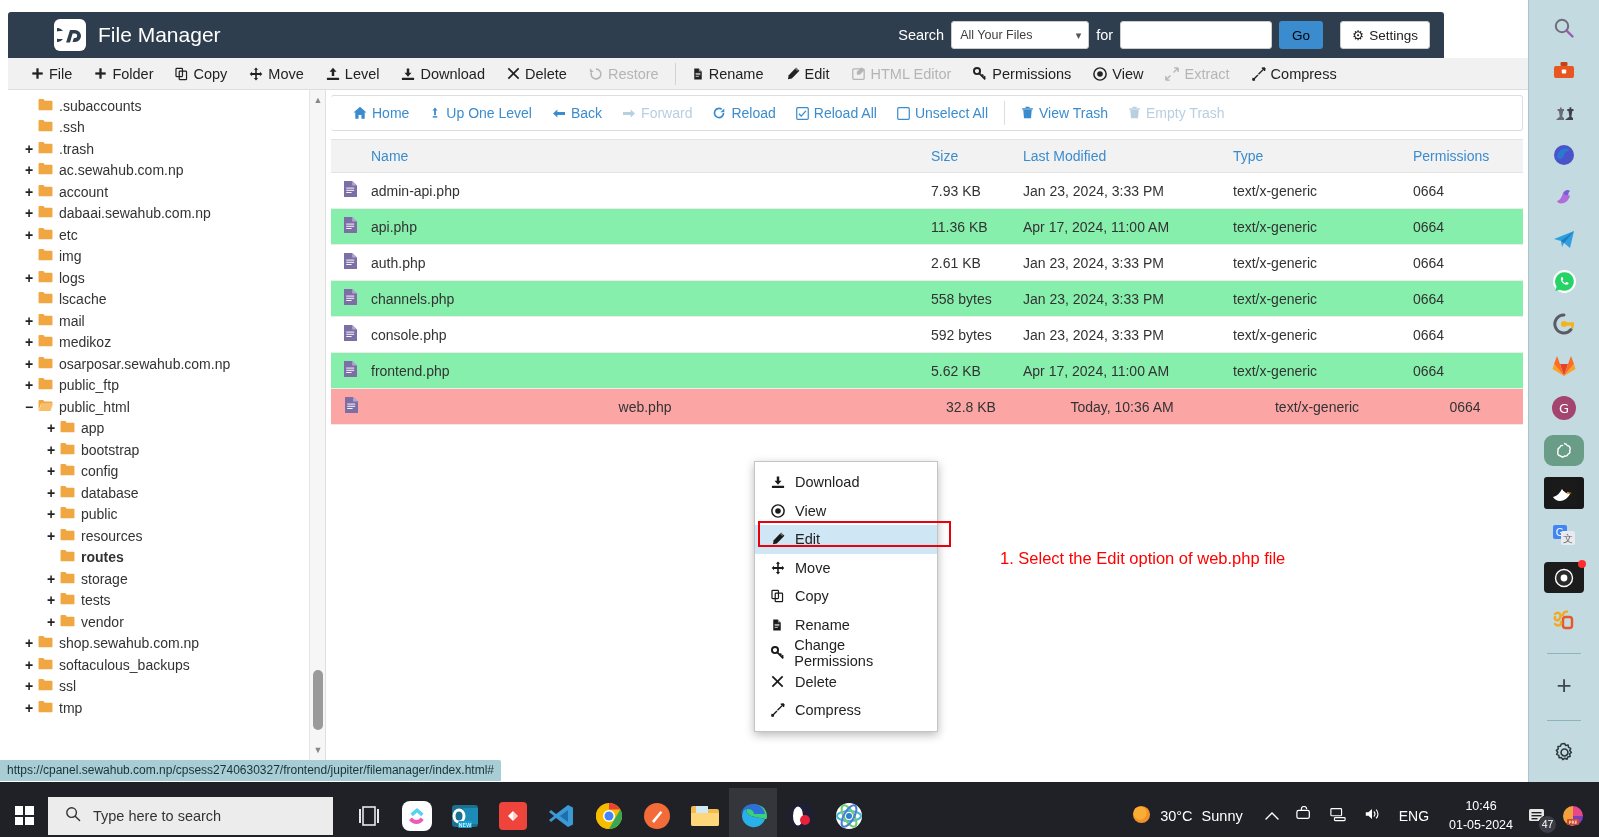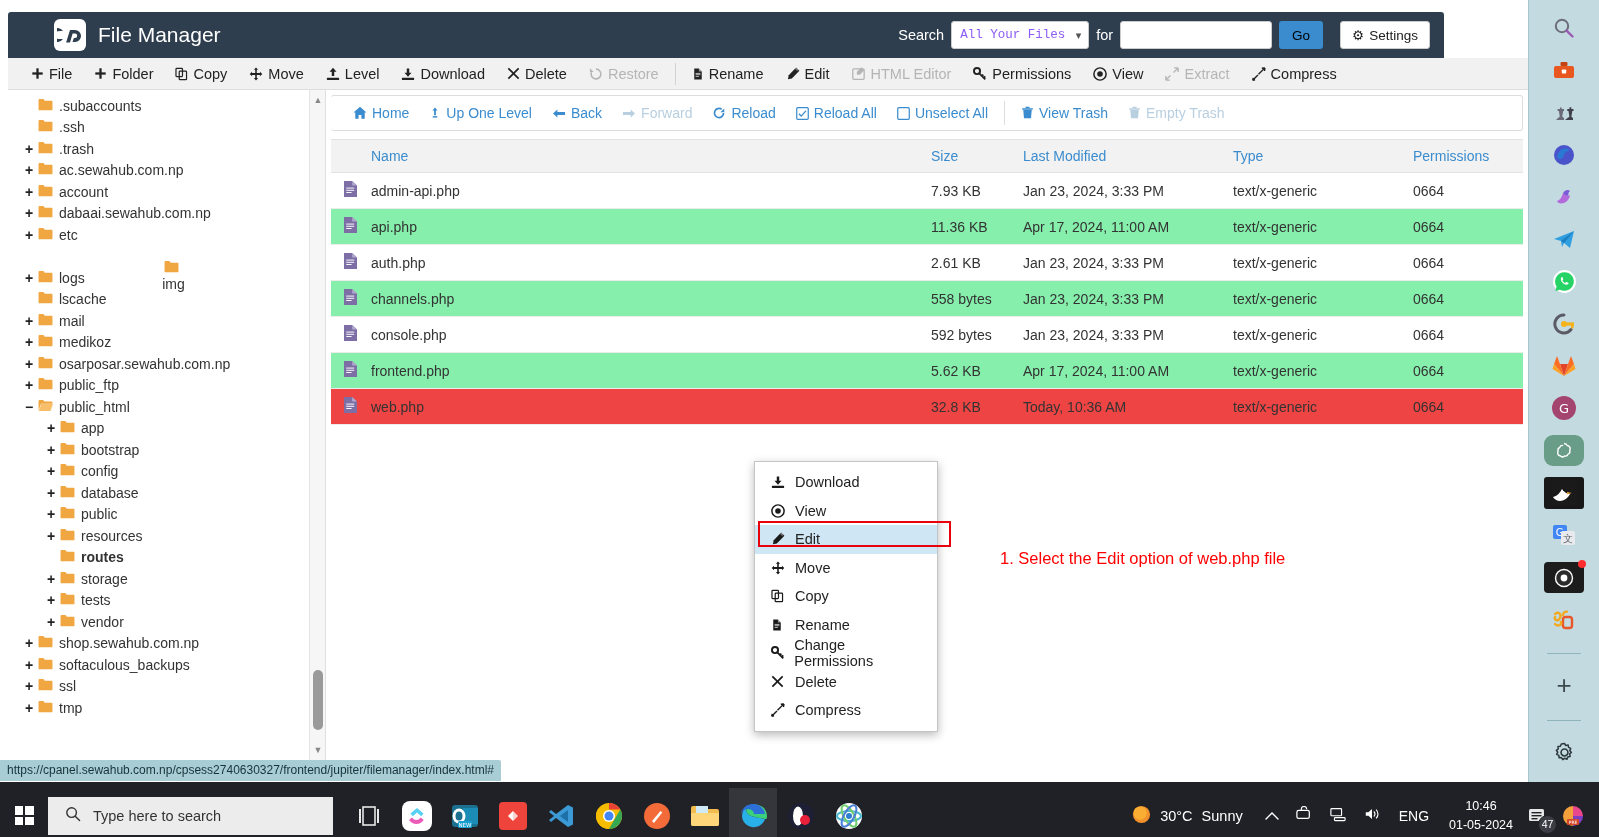--- a/index.html
+++ b/index.html
@@ -43,23 +43,23 @@
     color: #fff; font-size: 21px; margin-left: 12px; font-weight: 400;
   }
   .cp-search-wrap {
     margin-left: auto; margin-right: 14px;
     display: flex; align-items: center; gap: 7px;
   }
   .cp-search-label { color: #fff; font-size: 14.5px; }
   .cp-select {
     width: 138px; height: 28px;
     border: 1px solid #ccc; border-radius: 3px;
-    background: #fff; font-size: 12.5px; color: #8b5cf6;
+    background: #fff; font-size: 12.5px; color: #404040;
     padding: 0 4px 0 8px;
-    font-family: Liberation Mono, monospace;
+    font-family: Liberation Sans, sans-serif;
     appearance: none;
     background-image: none;
     position: relative;
   }
   .select-shell { position: relative; display:inline-block; }
   .select-shell .caret {
     position: absolute; right: 8px; top: 50%; transform: translateY(-50%);
     pointer-events: none; font-size: 11px; color: #555;
   }
   .cp-for { color: #fff; font-size: 14.5px; }
@@ -162,21 +162,21 @@
     background: #f2f2f2; color: #3b8cce; font-weight: normal;
     font-size: 14px; text-align: left; padding: 8px 6px;
     border-top: 1px solid #e3e3e3; border-bottom: 1px solid #e3e3e3;
     cursor: pointer;
   }
   table.files tbody td {
     font-size: 14px; color: #333; padding: 7px 6px;
     border-bottom: 1px solid #ececec;
   }
   table.files tbody tr.alt td { background: #86efac; }
-  table.files tbody tr.selected td { background: #ef4444; }
+  table.files tbody tr.selected td { background: #fca5a5; text-align: center; }
   .col-icon { width: 34px; padding-left: 12px !important; }
   .col-name { width: 560px; }
   .col-size { width: 92px; }
   .col-mod  { width: 210px; }
   .col-type { width: 180px; }
   .file-ico { display: inline-block; vertical-align: middle; }
 
   
   .ctx-menu {
     position: absolute; left: 428px; top: 371px;
@@ -511,21 +511,21 @@
                 </svg></span>
               <span class="tree-label">dabaai.sewahub.com.np</span>
             </div>
             <div class="tree-row" style="padding-left: 14px;">
               <span class="tree-toggle">+</span>
               <span class="tree-folder"><svg width="15" height="13" viewBox="0 0 16 14">
                   <path d="M0.5 2.2a1 1 0 0 1 1-1h4.3l1.4 1.7h7.3a1 1 0 0 1 1 1v8.4a1 1 0 0 1-1 1H1.5a1 1 0 0 1-1-1z" fill="#f0a742"></path>
                 </svg></span>
               <span class="tree-label">etc</span>
             </div>
-            <div class="tree-row" style="padding-left: 14px; flex-direction: column;">
+            <div class="tree-row" style="padding-left: 14px;">
               <span class="tree-toggle"></span>
               <span class="tree-folder"><svg width="15" height="13" viewBox="0 0 16 14">
                   <path d="M0.5 2.2a1 1 0 0 1 1-1h4.3l1.4 1.7h7.3a1 1 0 0 1 1 1v8.4a1 1 0 0 1-1 1H1.5a1 1 0 0 1-1-1z" fill="#f0a742"></path>
                 </svg></span>
               <span class="tree-label">img</span>
             </div>
             <div class="tree-row" style="padding-left: 14px;">
               <span class="tree-toggle">+</span>
               <span class="tree-folder"><svg width="15" height="13" viewBox="0 0 16 14">
                   <path d="M0.5 2.2a1 1 0 0 1 1-1h4.3l1.4 1.7h7.3a1 1 0 0 1 1 1v8.4a1 1 0 0 1-1 1H1.5a1 1 0 0 1-1-1z" fill="#f0a742"></path>

